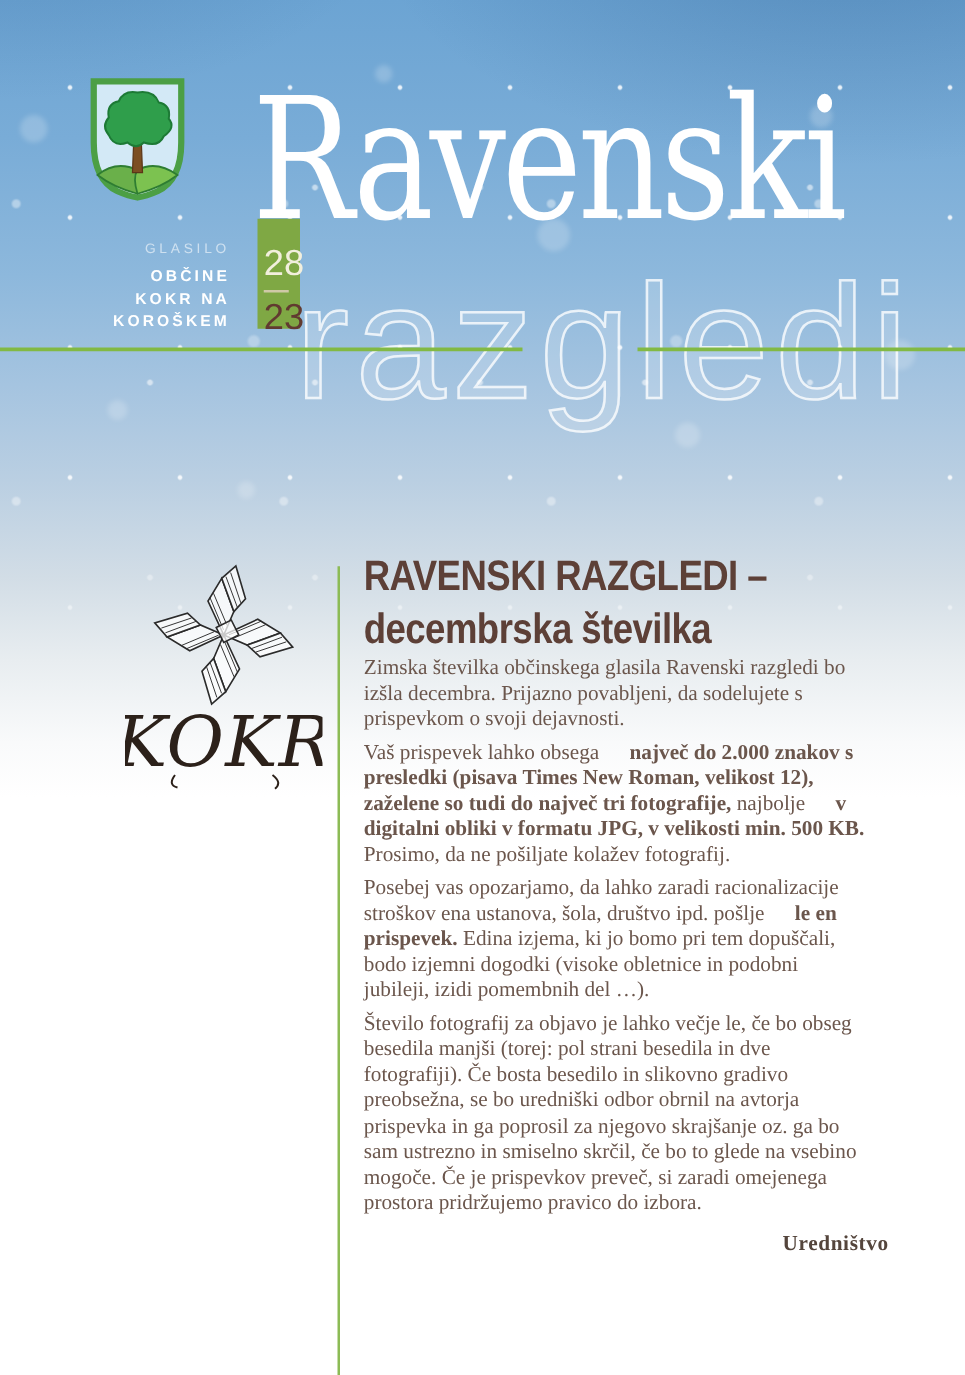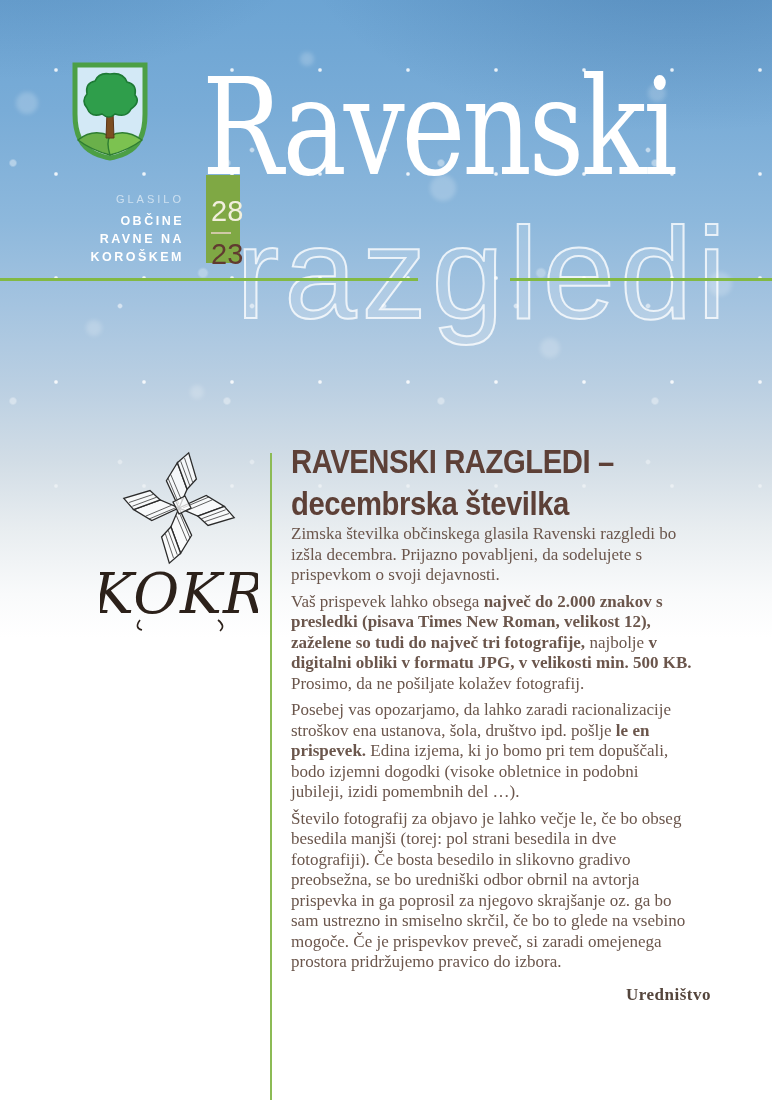--- a/index.html
+++ b/index.html
@@ -85,21 +85,21 @@
   .article-title{
     margin:0;
     font-family:"Liberation Sans", sans-serif;
     font-size:34px;line-height:42px;font-weight:700;
     letter-spacing:-.5px;color:#5d4037;
     transform:scaleX(.86);transform-origin:left top;
     white-space:nowrap;
   }
   .salutation{margin:18px 0 6px 0;}
   .para{margin:0 0 6px 0;white-space:pre-line;}
-  .b{font-weight:700;}
+  .b{font-weight:700;margin-left:20px;}
   .signature{
     margin-top:12px;text-align:right;
     font-weight:700;color:#54453c;letter-spacing:.5px;
     padding-right:8px;
   }
 </style>
 </head>
 <body>
 
 <div class="page">
@@ -119,21 +119,21 @@
     <path d="M4 3 H74 V52 Q74 82 55 91 Q46 95 39 96 Q32 95 23 91 Q4 82 4 52 Z" fill="#d3e9f6" stroke="#4c9f45" stroke-width="5"></path>
     <path d="M7 78 Q22 66 39 74 Q43 80 39 93 Q20 88 7 78 Z" fill="#6ab04a" stroke="#2e7d32" stroke-width="1.4"></path>
     <path d="M71 78 Q54 66 39 74 Q35 80 39 93 Q58 88 71 78 Z" fill="#7cc250" stroke="#2e7d32" stroke-width="1.4"></path>
     <path d="M36 50 h6 l1 26 h-8 Z" fill="#7c4e22" stroke="#5b3617" stroke-width="1"></path>
     <path d="M39 12 Q52 10 56 20 Q66 22 64 33 Q70 40 60 47 Q56 56 44 52 Q38 58 31 52 Q20 56 16 46 Q10 39 16 32 Q14 21 24 19 Q28 10 39 12 Z" fill="#2f9e4b" stroke="#1d7a35" stroke-width="1.6"></path>
   </svg>
 
   <div class="publisher">
     <div class="publisher-label">GLASILO</div>
     <div class="publisher-line">OBČINE</div>
-    <div class="publisher-line">RAVNE NA</div>
+    <div class="publisher-line">KOKR NA</div>
     <div class="publisher-line">KOROŠKEM</div>
   </div>
 
   <div class="masthead-title">Ravenski</div>
   <div class="masthead-subtitle">razgledi</div>
 
   <div class="issue-box">
     <div class="issue-number">28</div>
     <div class="issue-divider"></div>
     <div class="issue-year">23</div>

